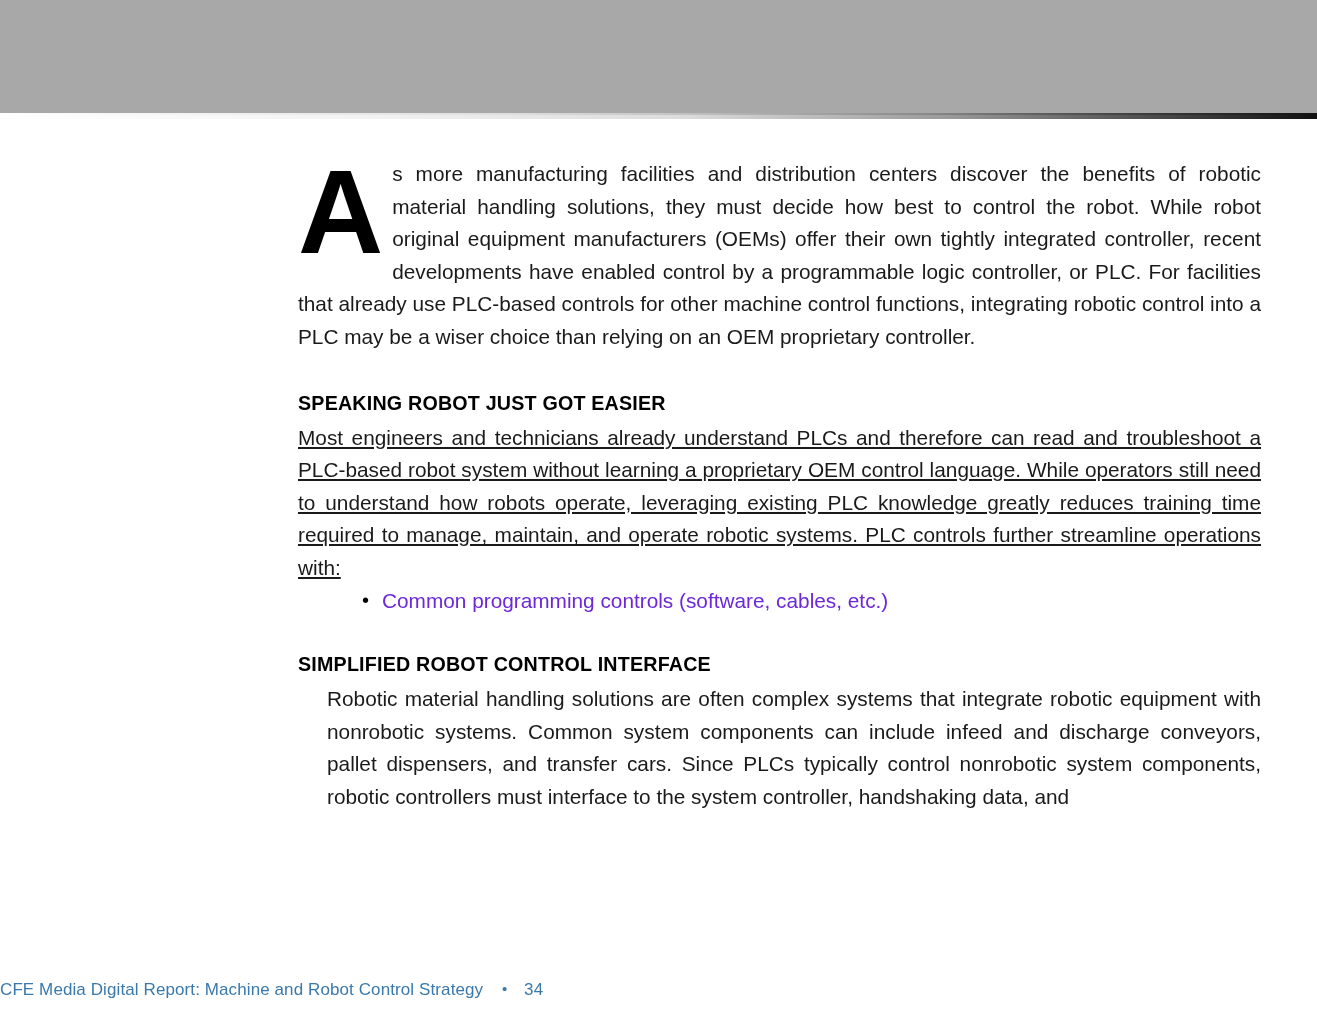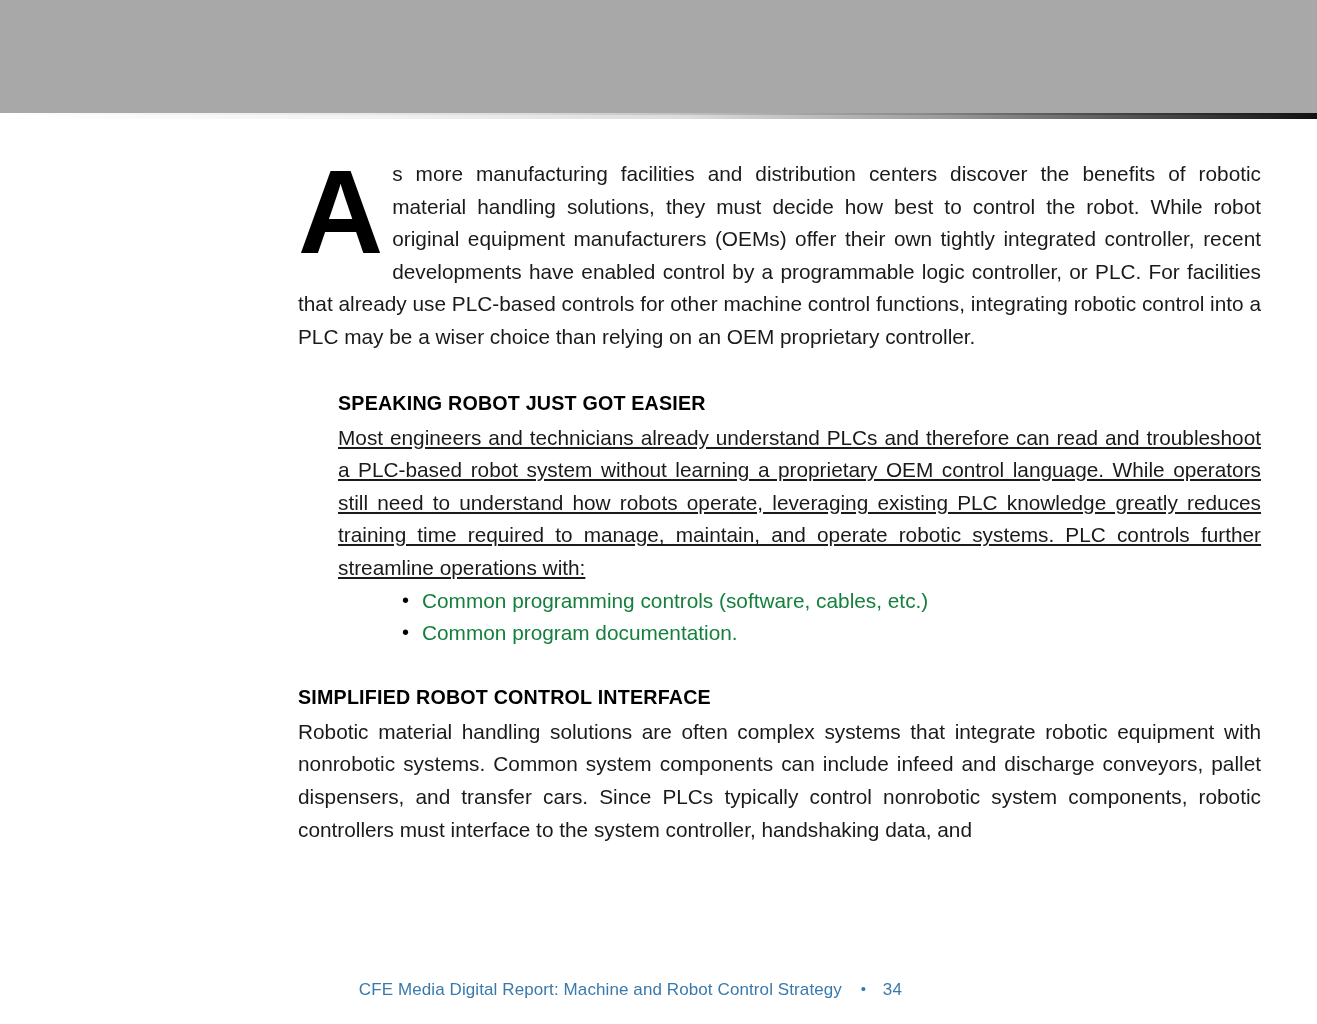--- a/index.html
+++ b/index.html
@@ -102,60 +102,60 @@
     font-size: 20.5px;
     line-height: 26px;
     letter-spacing: 0.2px;
     color: #000000;
     margin: 0;
     transform: scaleX(0.96);
     transform-origin: left center;
   }
   #speaking-section {
     margin-top: 36px;
-    margin-left: 40px;
   }
   #speaking-para {
     margin-top: 6px;
     text-decoration: underline;
   }
   #bullet-list {
     list-style: none;
     margin: 0;
     padding: 0 0 0 64px;
   }
   #bullet-list li {
     font-size: 20.8px;
     line-height: 32.6px;
-    color: #15803d;
+    color: #6d28d9;
     position: relative;
     padding-left: 20px;
   }
   #bullet-list li::before {
     content: "\2022";
     position: absolute;
     left: 0;
     top: -1px;
     font-size: 20px;
     color: #000000;
   }
   #simplified-section {
     margin-top: 34px;
   }
   #simplified-para {
     margin-top: 6px;
+    margin-left: 29px;
   }
 
   
   #footer {
     position: absolute;
     left: 0;
     top: 978px;
     width: 1261px;
-    text-align: center;
+    text-align: left;
     font-family: "Liberation Sans Narrow", "Liberation Sans", sans-serif;
     font-size: 17px;
     line-height: 22px;
     color: #3a79ac;
     white-space: nowrap;
   }
   #footer-label { letter-spacing: 0.1px; }
   #footer-sep {
     display: inline-block;
     margin: 0 12px 0 14px;
@@ -180,21 +180,20 @@
 
   <p id="lead-para" class="body-para">
     <span id="drop-cap">A</span><span>s more manufacturing facilities and distribution centers discover the benefits of robotic material handling solutions, they must decide how best to control the robot. While robot original equipment manufacturers (OEMs) offer their own tightly integrated controller, recent developments have enabled control by a programmable logic controller, or PLC. For facilities that already use PLC-based controls for other machine control functions, integrating robotic control into a PLC may be a wiser choice than relying on an OEM proprietary controller.</span>
   </p>
 
   <div id="speaking-section">
     <h2 class="section-heading">SPEAKING ROBOT JUST GOT EASIER</h2>
     <p id="speaking-para" class="body-para">Most engineers and technicians already understand PLCs and therefore can read and troubleshoot a PLC-based robot system without learning a proprietary OEM control language. While operators still need to understand how robots operate, leveraging existing PLC knowledge greatly reduces training time required to manage, maintain, and operate robotic systems. PLC controls further streamline operations with:</p>
     <ul id="bullet-list">
       <li>Common programming controls (software, cables, etc.)</li>
-      <li>Common program documentation.</li>
     </ul>
   </div>
 
   <div id="simplified-section">
     <h2 class="section-heading">SIMPLIFIED ROBOT CONTROL INTERFACE</h2>
     <p id="simplified-para" class="body-para">Robotic material handling solutions are often complex systems that integrate robotic equipment with nonrobotic systems. Common system components can include infeed and discharge conveyors, pallet dispensers, and transfer cars. Since PLCs typically control nonrobotic system components, robotic controllers must interface to the system controller, handshaking data, and</p>
   </div>
 
 </div>
 

